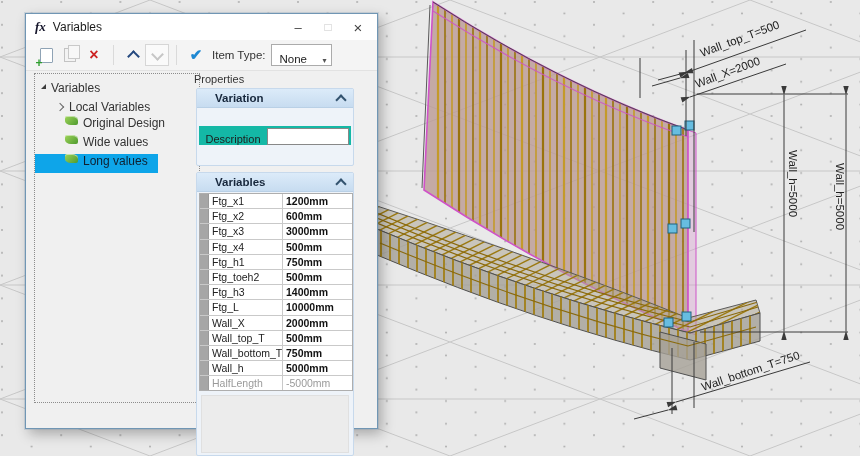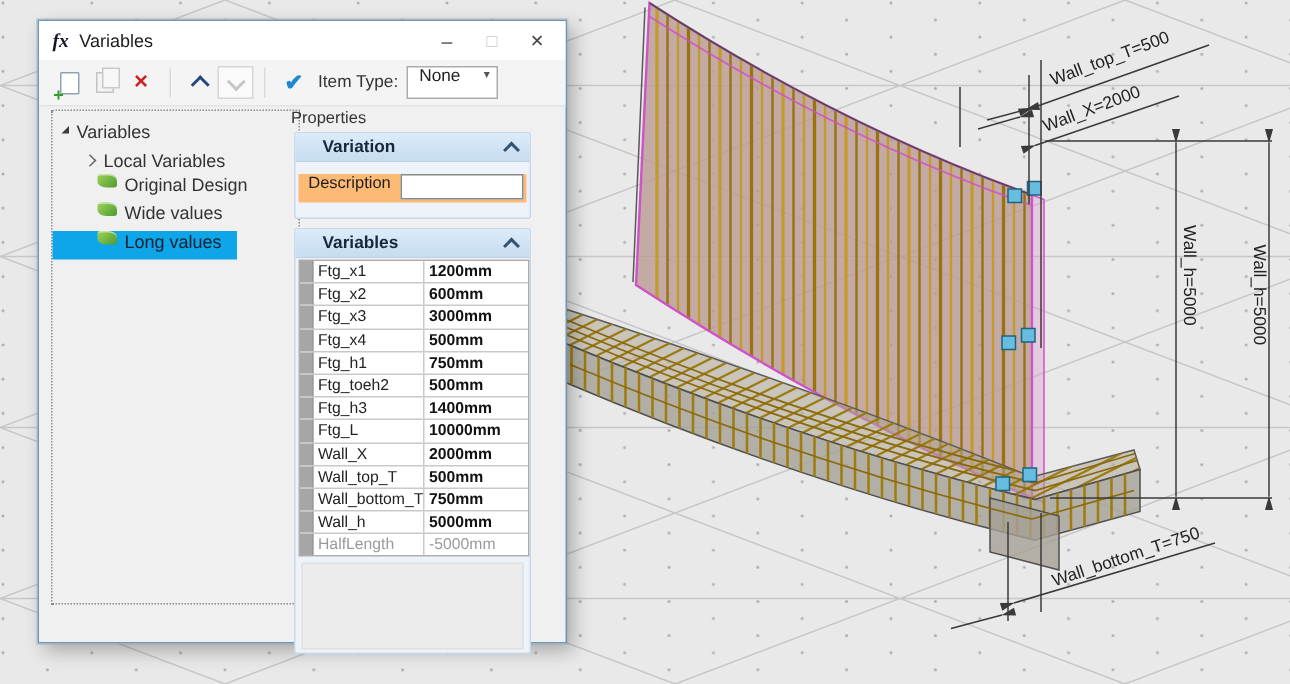--- a/index.html
+++ b/index.html
@@ -32,21 +32,21 @@
   .icon-page .plus{position:absolute;left:-5px;bottom:-7px;color:#2e9e2e;font-weight:900;font-size:12px;line-height:12px;}
   .icon-copy{width:10px;height:12px;background:#f3f3f3;border:1px solid #c3c3c3;position:relative;}
   .icon-copy:before{content:"";position:absolute;left:3px;top:-4px;width:10px;height:12px;
                     background:#f7f7f7;border:1px solid #c9c9c9;}
   .icon-del{color:#cc2222;font-weight:900;font-size:16px;line-height:16px;}
   .chev{width:7px;height:7px;border-left:2px solid #24487e;border-top:2px solid #24487e;transform:rotate(45deg);margin-top:3px;}
   .chev.down{border-color:#c6c6c6;transform:rotate(225deg);margin-top:-2px;}
   .icon-check{color:#1e88d2;font-size:15px;font-weight:bold;}
   .itemtype-label{font-size:11.5px;color:#333;margin:0 6px 0 4px;}
   .dropdown{width:52px;height:20px;border:1px solid #ababab;background:#fff;display:flex;
-            align-items:flex-start;font-size:11.5px;padding-left:7px;color:#222;}
+            align-items:flex-end;font-size:11.5px;padding-left:7px;color:#222;}
   .dropdown .arrow{margin-left:auto;margin-right:5px;font-size:8px;color:#555;}
 
   .body{position:relative;height:339px;}
   .treepanel{position:absolute;left:8px;top:2px;width:166px;height:330px;
              border:1px dotted #8c8c8c;background:#f0f0f0;padding-top:4px;box-sizing:border-box;}
   .trow{height:19px;display:flex;align-items:center;}
   .tri-open{width:0;height:0;border-left:5px solid transparent;border-bottom:5px solid #3c3c3c;margin:0 5px 2px 6px;}
   .tri-closed{width:5px;height:5px;border-right:1.5px solid #666;border-top:1.5px solid #666;
               transform:rotate(45deg);margin:0 6px 0 22px;}
   .leaf{width:13px;height:9px;margin:0 5px 0 30px;border-radius:2px 45% 2px 45%;
@@ -58,21 +58,21 @@
 
   .propcol{position:absolute;left:166px;top:0;width:166px;height:332px;}
   .prop-label{font-size:11px;color:#333;margin:2px 0 3px 2px;}
   .group{width:156px;margin-left:4px;margin-bottom:6px;border:1px solid #c7d9ec;background:#eef3f9;
          border-radius:2px;padding-bottom:2px;}
   .ghead{height:18px;display:flex;align-items:center;
          background:linear-gradient(#dcebf9,#c7dcf0);border-bottom:1px solid #b9d0e6;}
   .ghead .gtitle{font-weight:bold;font-size:11.5px;color:#17273c;margin-left:18px;}
   .ghead .up-chev{margin-left:auto;margin-right:8px;width:6px;height:6px;
                   border-left:2px solid #33536f;border-top:2px solid #33536f;transform:rotate(45deg);margin-top:3px;}
-  .descrow{height:19px;background:#fdba74;display:flex;align-items:flex-start;margin:8px 2px;}
+  .descrow{height:19px;background:#14b8a6;display:flex;align-items:flex-end;margin:18px 2px;}
   .descrow .dlabel{width:68px;text-align:center;font-size:11px;color:#1e1e1e;}
   .descrow input{width:76px;height:15px;border:1px solid #888;font-size:11px;padding:0 2px;}
 
   .vtable{margin:1px 0 0 2px;border:1px solid #aeaeae;background:#fff;}
   .vrow{display:flex;height:14.2px;border-bottom:1px solid #c9c9c9;}
   .vrow:last-child{border-bottom:none;}
   .vstripe{width:8px;background:#a6a6a6;border-right:1px solid #9a9a9a;}
   .vname{width:70px;font-size:10.5px;color:#222;line-height:14px;padding-left:3px;
          border-right:1px solid #c9c9c9;white-space:nowrap;overflow:hidden;}
   .vval{width:66px;font-size:10.5px;font-weight:bold;color:#111;line-height:14px;padding-left:3px;

